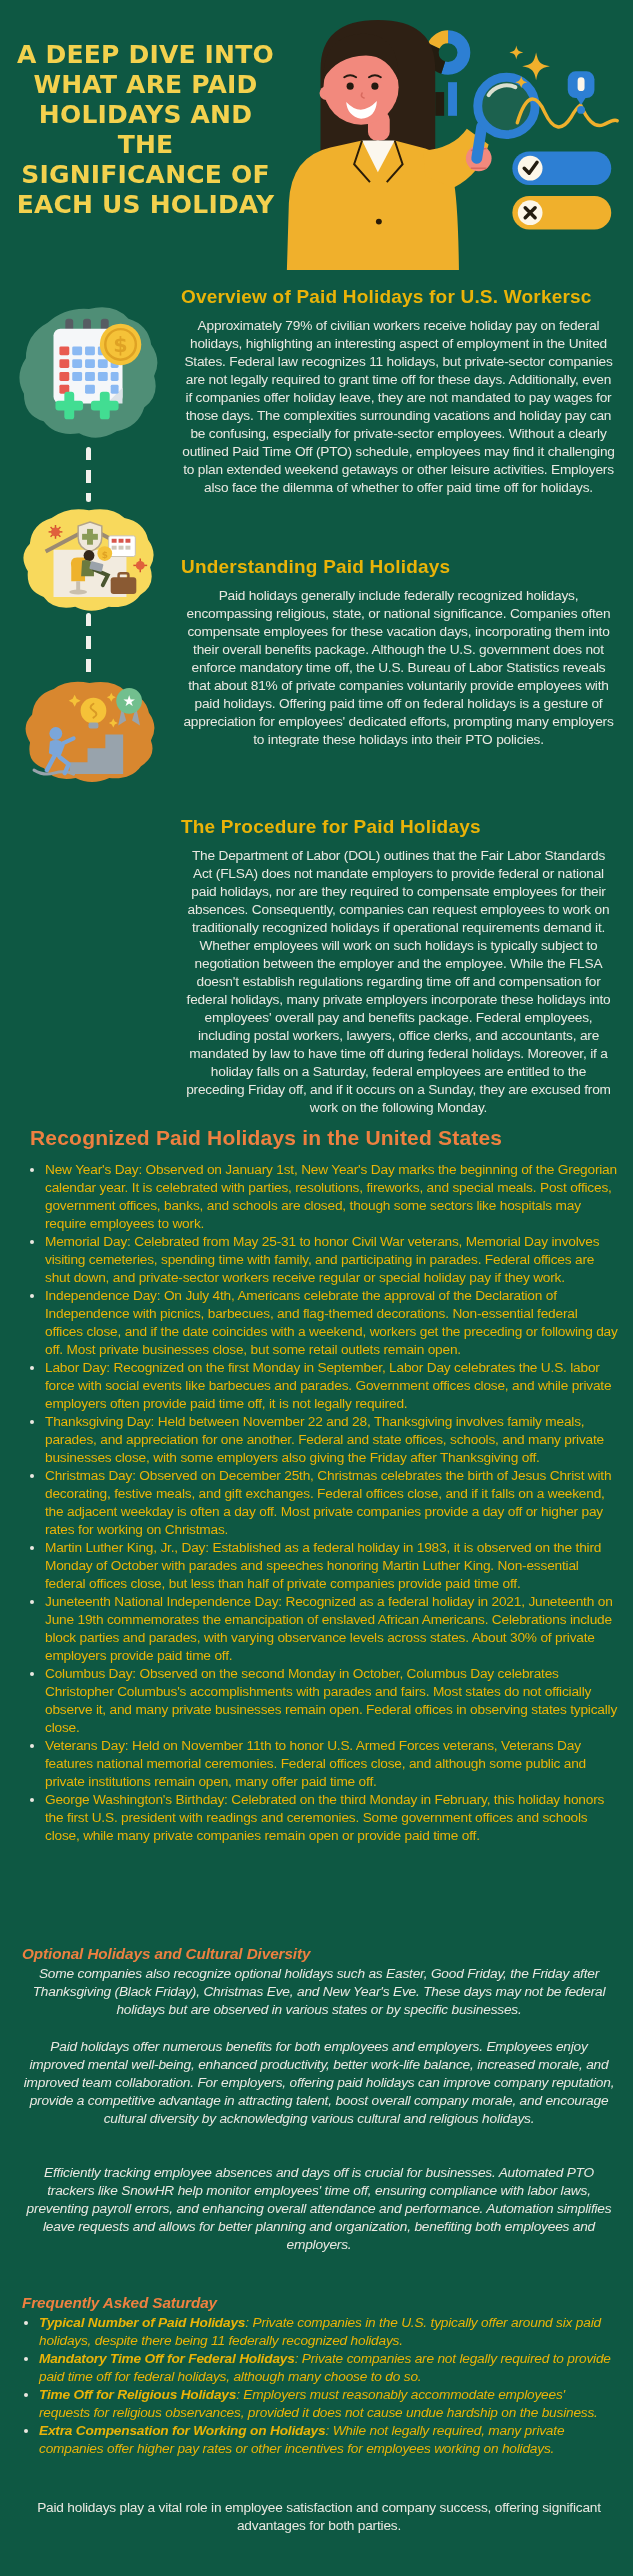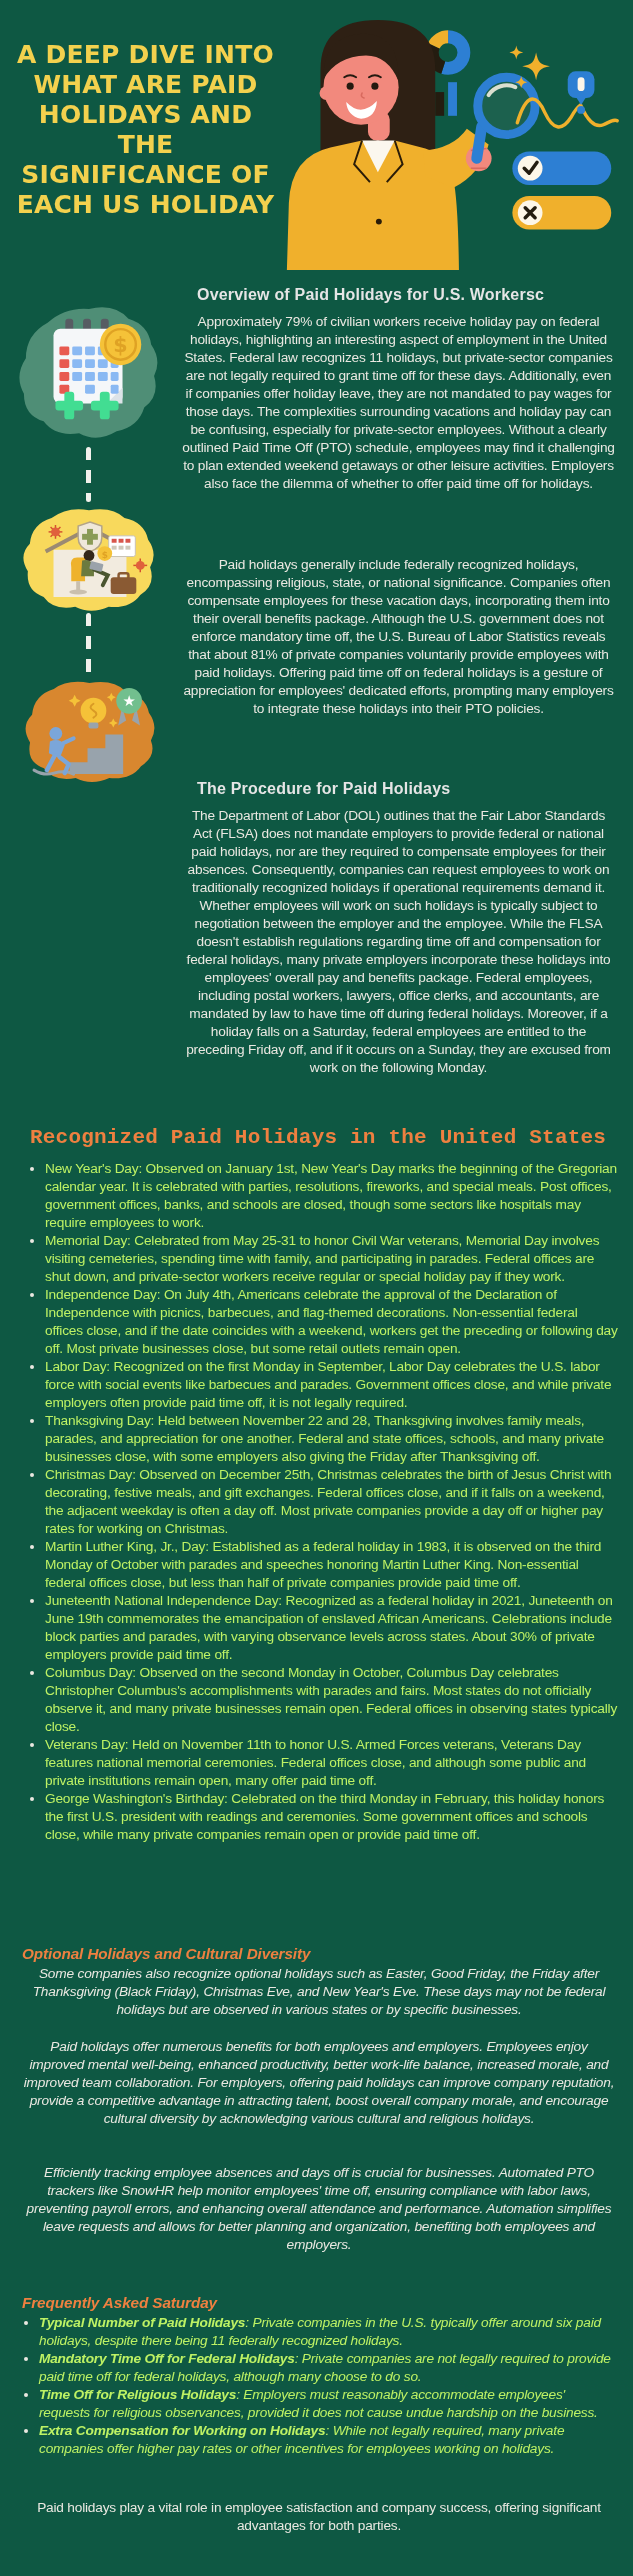--- a/index.html
+++ b/index.html
@@ -11,30 +11,30 @@
       line-height:1.2;text-transform:uppercase;letter-spacing:0.2px;}
   .hero-art{position:absolute;left:277px;top:0;}
   
   .rail-icon{position:absolute;}
   .dash{position:absolute;left:86px;width:5px;border-radius:3px;
       background:repeating-linear-gradient(to bottom,#f2f1ec 0 13px,transparent 13px 23px);}
   .dash1{top:447px;height:55px;}
   .dash2{top:613px;height:61px;}
   
   .tsec{position:absolute;left:181px;width:435px;}
-  .s1{top:286px}.s2{top:556px}.s3{top:780px}
-  .gold{margin:0 0 9px 16px;color:#e5e5e5;font-family:"Liberation Sans",sans-serif;
-      font-weight:bold;font-size:16px;letter-spacing:0.2px;}
+  .s1{top:286px}.s2{top:556px}.s3{top:816px}
+  .gold{margin:0 0 9px 0;color:#eab308;font-family:"Liberation Sans",sans-serif;
+      font-weight:bold;font-size:19px;letter-spacing:0.2px;}
   .body{margin:0;color:#eae8e1;font-size:13.7px;line-height:18px;letter-spacing:-0.2px;text-align:center;}
   
   .holidays{position:absolute;left:28px;top:1126px;width:590px;}
-  .orange-big{margin:0 0 11px 2px;color:#ee8040;font-family:Liberation Mono, monospace;
+  .orange-big{margin:0 0 11px 2px;color:#ee8040;font-family:Liberation Sans, sans-serif;
       font-weight:bold;font-size:21px;letter-spacing:0.2px;}
   .hlist,.flist{margin:0;padding-left:17px;color:#eae8e1;}
-  .hlist li,.flist li{font-size:13.7px;line-height:18px;letter-spacing:-0.2px;color:#bef264;}
+  .hlist li,.flist li{font-size:13.7px;line-height:18px;letter-spacing:-0.2px;color:#eab308;}
   .hlist li::marker,.flist li::marker{color:#eae8e1;}
   
   .bsec{position:absolute;left:22px;width:594px;font-style:italic;}
   .b1{top:1945px}.b2{top:2038px}.b3{top:2164px}.bfaq{top:2294px}
   .orange{margin:0 0 2px 0;color:#ee8040;font-weight:bold;font-size:15.3px;letter-spacing:-0.1px;}
   .flist{margin-top:2px;}
   .flist strong{font-weight:bold;}
   .closing{position:absolute;left:22px;top:2499px;width:594px;}
 </style>
 </head>
@@ -207,20 +207,21 @@
     <path d="M41,65 L52,60" stroke="#7ba6d9" stroke-width="4" stroke-linecap="round"></path>
     <path d="M33,77 L25,92 M38,79 L47,86 L43,95" stroke="#7ba6d9" stroke-width="4.5" fill="none" stroke-linecap="round" stroke-linejoin="round"></path>
   </svg>
 
   <section class="tsec s1">
     <h2 class="gold">Overview of Paid Holidays for U.S. Workersc</h2>
     <p class="body">Approximately 79% of civilian workers receive holiday pay on federal holidays, highlighting an interesting aspect of employment in the United States. Federal law recognizes 11 holidays, but private-sector companies are not legally required to grant time off for these days. Additionally, even if companies offer holiday leave, they are not mandated to pay wages for those days. The complexities surrounding vacations and holiday pay can be confusing, especially for private-sector employees. Without a clearly outlined Paid Time Off (PTO) schedule, employees may find it challenging to plan extended weekend getaways or other leisure activities. Employers also face the dilemma of whether to offer paid time off for holidays.</p>
   </section>
 
   <section class="tsec s2">
+    <h2 class="gold">Understanding Paid Holidays</h2>
     <p class="body">Paid holidays generally include federally recognized holidays, encompassing religious, state, or national significance. Companies often compensate employees for these vacation days, incorporating them into their overall benefits package. Although the U.S. government does not enforce mandatory time off, the U.S. Bureau of Labor Statistics reveals that about 81% of private companies voluntarily provide employees with paid holidays. Offering paid time off on federal holidays is a gesture of appreciation for employees' dedicated efforts, prompting many employers to integrate these holidays into their PTO policies.</p>
   </section>
 
   <section class="tsec s3">
     <h2 class="gold">The Procedure for Paid Holidays</h2>
     <p class="body">The Department of Labor (DOL) outlines that the Fair Labor Standards Act (FLSA) does not mandate employers to provide federal or national paid holidays, nor are they required to compensate employees for their absences. Consequently, companies can request employees to work on traditionally recognized holidays if operational requirements demand it. Whether employees will work on such holidays is typically subject to negotiation between the employer and the employee. While the FLSA doesn't establish regulations regarding time off and compensation for federal holidays, many private employers incorporate these holidays into employees' overall pay and benefits package. Federal employees, including postal workers, lawyers, office clerks, and accountants, are mandated by law to have time off during federal holidays. Moreover, if a holiday falls on a Saturday, federal employees are entitled to the preceding Friday off, and if it occurs on a Sunday, they are excused from work on the following Monday.</p>
   </section>
 
   <section class="holidays">
     <h2 class="orange-big">Recognized Paid Holidays in the United States</h2>

